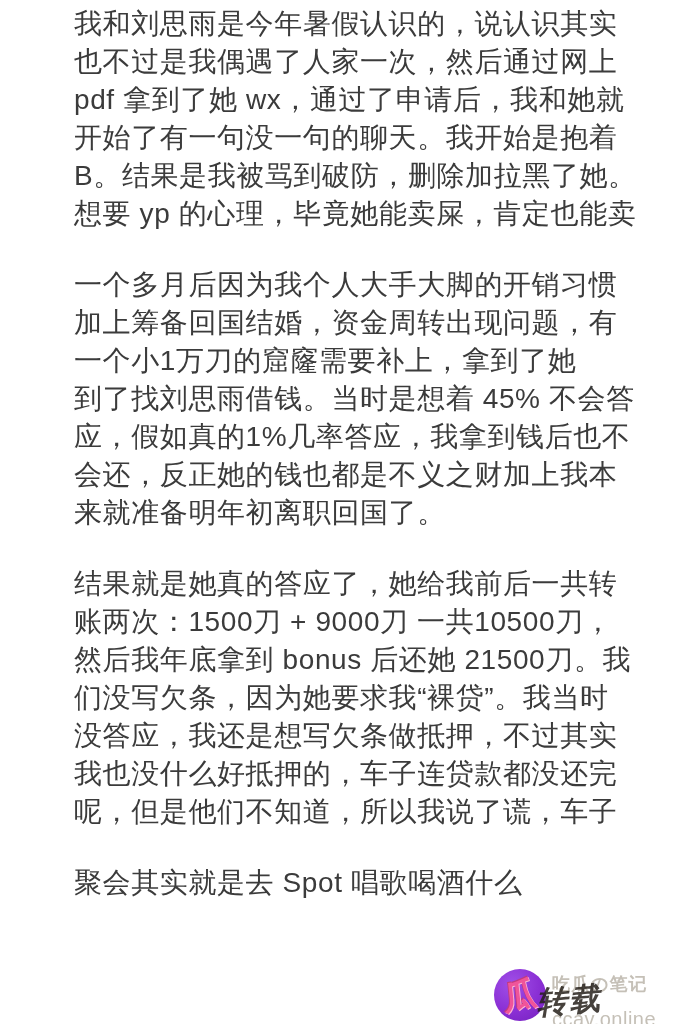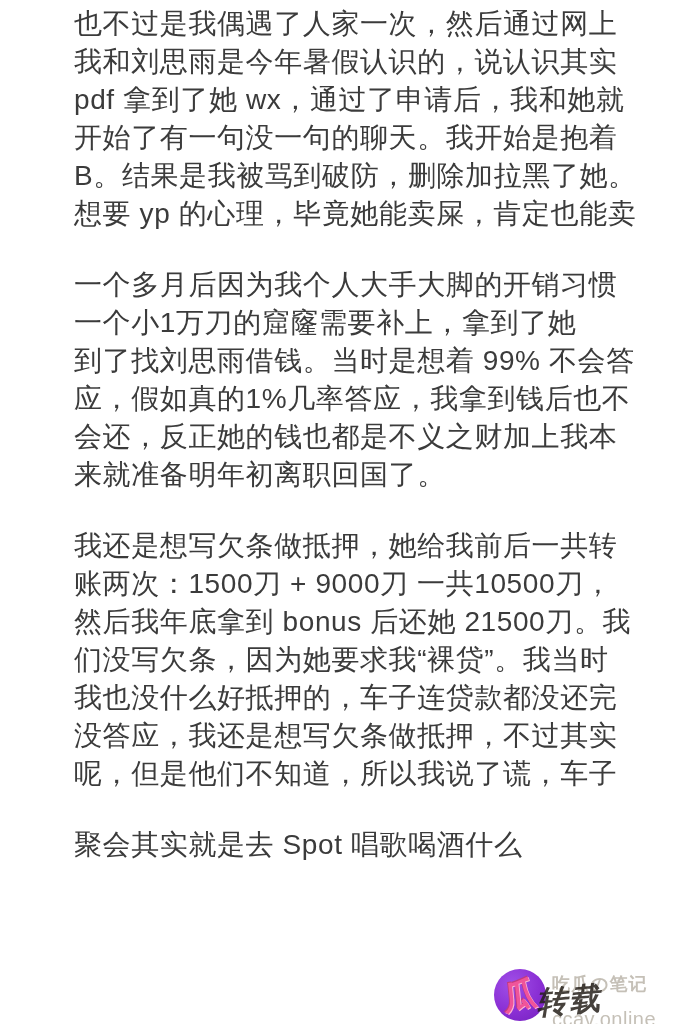--- a/index.html
+++ b/index.html
@@ -92,42 +92,43 @@
     transform: rotate(-5deg);
     letter-spacing: 2px;
     white-space: nowrap;
   }
 </style>
 </head>
 <body>
 
 <div class="article">
     <div class="para">
+      <div class="line">我和刘思雨是今年暑假认识的，说认识其实</div>
       <div class="line">也不过是我偶遇了人家一次，然后通过网上</div>
-      <div class="line">我和刘思雨是今年暑假认识的，说认识其实</div>
       <div class="line">pdf 拿到了她 wx，通过了申请后，我和她就</div>
       <div class="line">开始了有一句没一句的聊天。我开始是抱着</div>
       <div class="line">B。结果是我被骂到破防，删除加拉黑了她。</div>
       <div class="line">想要 yp 的心理，毕竟她能卖屎，肯定也能卖</div>
     </div>
     <div class="para">
       <div class="line">一个多月后因为我个人大手大脚的开销习惯</div>
+      <div class="line">加上筹备回国结婚，资金周转出现问题，有</div>
       <div class="line">一个小1万刀的窟窿需要补上，拿到了她</div>
-      <div class="line">到了找刘思雨借钱。当时是想着 99% 不会答</div>
+      <div class="line">到了找刘思雨借钱。当时是想着 45% 不会答</div>
       <div class="line">应，假如真的1%几率答应，我拿到钱后也不</div>
       <div class="line">会还，反正她的钱也都是不义之财加上我本</div>
       <div class="line">来就准备明年初离职回国了。</div>
     </div>
     <div class="para">
-      <div class="line">我还是想写欠条做抵押，她给我前后一共转</div>
+      <div class="line">结果就是她真的答应了，她给我前后一共转</div>
       <div class="line">账两次：1500刀 + 9000刀 一共10500刀，</div>
       <div class="line">然后我年底拿到 bonus 后还她 21500刀。我</div>
       <div class="line">们没写欠条，因为她要求我“裸贷”。我当时</div>
+      <div class="line">没答应，我还是想写欠条做抵押，不过其实</div>
       <div class="line">我也没什么好抵押的，车子连贷款都没还完</div>
-      <div class="line">没答应，我还是想写欠条做抵押，不过其实</div>
       <div class="line">呢，但是他们不知道，所以我说了谎，车子</div>
     </div>
     <div class="para">
       <div class="line">聚会其实就是去 Spot 唱歌喝酒什么</div>
     </div>
   </div>
 
 <div class="watermark">
   <div class="wm-logo">
     <span class="wm-logo-glyph">瓜</span>

